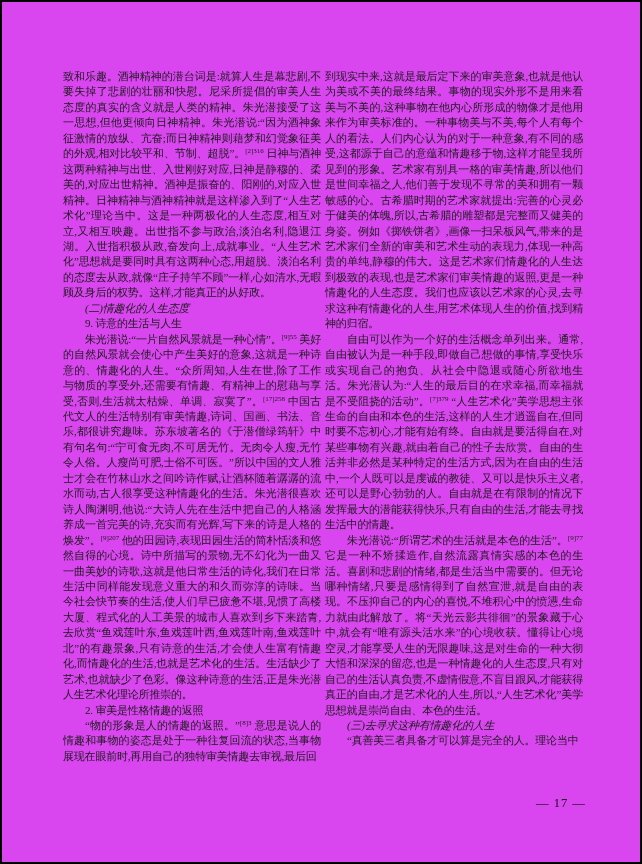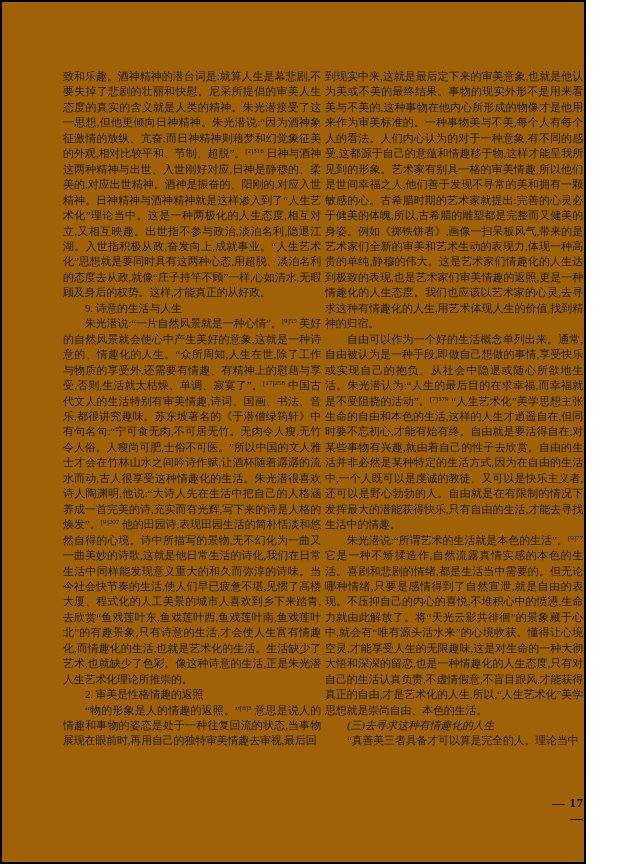--- a/index.html
+++ b/index.html
@@ -2,24 +2,24 @@
 <html><head>
 <meta charset="utf-8">
 <style>
   html, body {
     margin: 0;
     padding: 0;
     background: #ffffff;
   }
   .page {
     position: relative;
-    width: 586px;
+    width: 642px;
     height: 864px;
     box-sizing: border-box;
-    background: #a16207;
+    background: #d946ef;
     border: 2px solid #000000;
     overflow: hidden;
     font-family: "Liberation Serif", "DejaVu Serif", serif;
     color: #1c1c1c;
   }
   .text-column {
     position: absolute;
     top: 67px;
     width: 258px;
     text-align: justify;
@@ -43,32 +43,33 @@
     font-size: 7px;
     line-height: 0;
     vertical-align: 4px;
     letter-spacing: 0;
   }
   .page-number {
     position: absolute;
     top: 794px;
     left: 534px;
     font-size: 12.5px;
-    font-weight: bold;
+    font-weight: normal;
     letter-spacing: 1px;
     color: #111;
     text-align: right;
   }
 </style>
 </head>
 <body>
 
 <div class="page">
   <div class="text-column col-left">
       <p class="para body-cont">致和乐趣。酒神精神的潜台词是:就算人生是幕悲剧,不要失掉了悲剧的壮丽和快慰。尼采所提倡的审美人生态度的真实的含义就是人类的精神。朱光潜接受了这一思想,但他更倾向日神精神。朱光潜说:“因为酒神象征激情的放纵、亢奋;而日神精神则藉梦和幻觉象征美的外观,相对比较平和、节制、超脱”。<sup class="ref">[2]316</sup> 日神与酒神这两种精神与出世、入世刚好对应,日神是静穆的、柔美的,对应出世精神。酒神是振奋的、阳刚的,对应入世精神。日神精神与酒神精神就是这样渗入到了“人生艺术化”理论当中。这是一种两极化的人生态度,相互对立,又相互映趣。出世指不参与政治,淡泊名利,隐退江湖。入世指积极从政,奋发向上,成就事业。“人生艺术化”思想就是要同时具有这两种心态,用超脱、淡泊名利的态度去从政,就像“庄子持竿不顾”一样,心如清水,无暇顾及身后的权势。这样,才能真正的从好政。</p>
+      <p class="para heading-kai">(二)情趣化的人生态度</p>
       <p class="para body">9. 诗意的生活与人生</p>
       <p class="para body">朱光潜说:“一片自然风景就是一种心情”。<sup class="ref">[9]55</sup> 美好的自然风景就会使心中产生美好的意象,这就是一种诗意的、情趣化的人生。“众所周知,人生在世,除了工作与物质的享受外,还需要有情趣、有精神上的慰藉与享受,否则,生活就太枯燥、单调、寂寞了”。<sup class="ref">[17]258</sup> 中国古代文人的生活特别有审美情趣,诗词、国画、书法、音乐,都很讲究趣味。苏东坡著名的《于潜僧绿筠轩》中有句名句:“宁可食无肉,不可居无竹。无肉令人瘦,无竹令人俗。人瘦尚可肥,士俗不可医。”所以中国的文人雅士才会在竹林山水之间吟诗作赋,让酒杯随着潺潺的流水而动,古人很享受这种情趣化的生活。朱光潜很喜欢诗人陶渊明,他说:“大诗人先在生活中把自己的人格涵养成一首完美的诗,充实而有光辉,写下来的诗是人格的焕发”。<sup class="ref">[9]207</sup> 他的田园诗,表现田园生活的简朴恬淡和悠然自得的心境。诗中所描写的景物,无不幻化为一曲又一曲美妙的诗歌,这就是他日常生活的诗化,我们在日常生活中同样能发现意义重大的和久而弥淳的诗味。当今社会快节奏的生活,使人们早已疲惫不堪,见惯了高楼大厦、程式化的人工美景的城市人喜欢到乡下来踏青,去欣赏“鱼戏莲叶东,鱼戏莲叶西,鱼戏莲叶南,鱼戏莲叶北”的有趣景象,只有诗意的生活,才会使人生富有情趣化,而情趣化的生活,也就是艺术化的生活。生活缺少了艺术,也就缺少了色彩。像这种诗意的生活,正是朱光潜人生艺术化理论所推崇的。</p>
       <p class="para body">2. 审美是性格情趣的返照</p>
       <p class="para body">“物的形象是人的情趣的返照。”<sup class="ref">[8]3</sup> 意思是说人的情趣和事物的姿态是处于一种往复回流的状态,当事物展现在眼前时,再用自己的独特审美情趣去审视,最后回</p>
     </div>
   <div class="text-column col-right">
       <p class="para body-cont">到现实中来,这就是最后定下来的审美意象,也就是他认为美或不美的最终结果。事物的现实外形不是用来看美与不美的,这种事物在他内心所形成的物像才是他用来作为审美标准的。一种事物美与不美,每个人有每个人的看法。人们内心认为的对于一种意象,有不同的感受,这都源于自己的意蕴和情趣移于物,这样才能呈我所见到的形象。艺术家有别具一格的审美情趣,所以他们是世间幸福之人,他们善于发现不寻常的美和拥有一颗敏感的心。古希腊时期的艺术家就提出:完善的心灵必于健美的体魄,所以,古希腊的雕塑都是完整而又健美的身姿。例如《掷铁饼者》,画像一扫呆板风气,带来的是艺术家们全新的审美和艺术生动的表现力,体现一种高贵的单纯,静穆的伟大。这是艺术家们情趣化的人生达到极致的表现,也是艺术家们审美情趣的返照,更是一种情趣化的人生态度。我们也应该以艺术家的心灵,去寻求这种有情趣化的人生,用艺术体现人生的价值,找到精神的归宿。</p>
       <p class="para body">自由可以作为一个好的生活概念单列出来。通常,自由被认为是一种手段,即做自己想做的事情,享受快乐或实现自己的抱负、从社会中隐退或随心所欲地生活。朱光潜认为:“人生的最后目的在求幸福,而幸福就是不受阻挠的活动”。<sup class="ref">[7]379</sup> “人生艺术化”美学思想主张生命的自由和本色的生活,这样的人生才逍遥自在,但同时要不忘初心,才能有始有终。自由就是要活得自在,对某些事物有兴趣,就由着自己的性子去欣赏。自由的生活并非必然是某种特定的生活方式,因为在自由的生活中,一个人既可以是虔诚的教徒、又可以是快乐主义者,还可以是野心勃勃的人。自由就是在有限制的情况下发挥最大的潜能获得快乐,只有自由的生活,才能去寻找生活中的情趣。</p>
       <p class="para body">朱光潜说:“所谓艺术的生活就是本色的生活”。<sup class="ref">[9]77</sup> 它是一种不矫揉造作,自然流露真情实感的本色的生活。喜剧和悲剧的情绪,都是生活当中需要的。但无论哪种情绪,只要是感情得到了自然宣泄,就是自由的表现。不压抑自己的内心的喜悦,不堆积心中的愤懑,生命力就由此解放了。将“天光云影共徘徊”的景象藏于心中,就会有“唯有源头活水来”的心境收获。懂得让心境空灵,才能享受人生的无限趣味,这是对生命的一种大彻大悟和深深的留恋,也是一种情趣化的人生态度,只有对自己的生活认真负责,不虚情假意,不盲目跟风,才能获得真正的自由,才是艺术化的人生,所以,“人生艺术化”美学思想就是崇尚自由、本色的生活。</p>
       <p class="para heading-kai">(三)去寻求这种有情趣化的人生</p>

